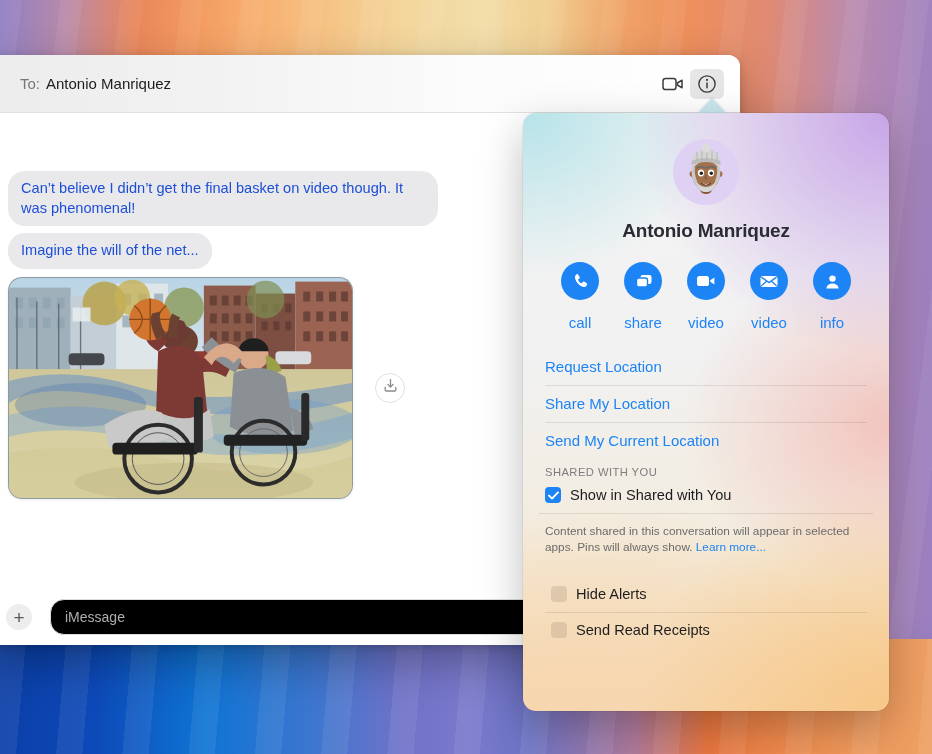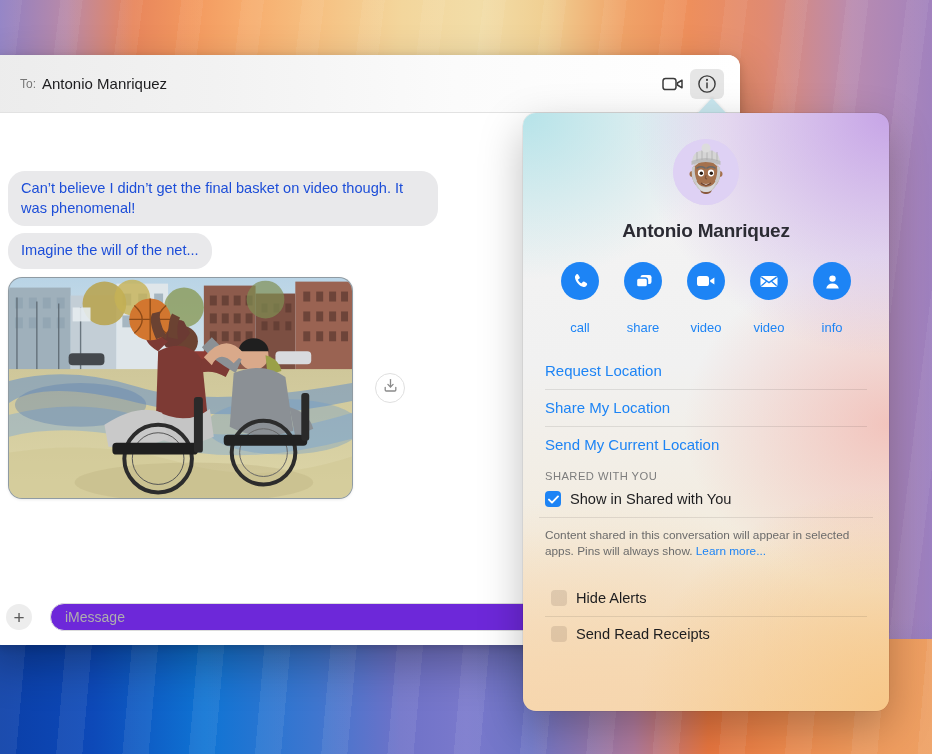--- a/index.html
+++ b/index.html
@@ -104,21 +104,21 @@
   .toolbar {
     position: relative;
     height: 58px;
     display: flex;
     align-items: center;
     padding: 0 16px 0 30px;
     background: linear-gradient(90deg, #ececec 0%, #f2f2f2 30%, #fbfbfb 62%, #ffffff 100%);
     border-bottom: 1px solid #e2e2e2;
   }
   .to-label {
-    font-size: 12px;
+    font-size: 15px;
     color: #777;
     margin-right: 6px;
   }
   .to-name {
     font-size: 15px;
     color: #1d1d1f;
   }
   .toolbar-spacer { flex: 1; }
   .tb-btn {
     width: 34px; height: 30px;
@@ -198,27 +198,27 @@
     display: flex; align-items: center; justify-content: center;
     color: #5a5a5a;
     font-size: 19px;
     line-height: 1;
     cursor: pointer;
     flex: 0 0 auto;
   }
   .imessage-field {
     flex: 1;
     margin-left: 18px;
-    height: 28px;
+    height: 36px;
     border: 1px solid #dcdcdc;
     border-radius: 14px;
     display: flex;
     align-items: center;
     padding: 0 14px;
-    background: #6d28d9;
+    background: #000000;
   }
   .imessage-field span {
     font-size: 14px;
     color: #aeaeae;
   }
 
   
   #info-popover {
     position: absolute;
     left: 523px;
@@ -282,22 +282,22 @@
     align-items: center;
     cursor: pointer;
   }
   .action-circle {
     width: 38px; height: 38px;
     border-radius: 50%;
     background: #1d84f5;
     display: flex; align-items: center; justify-content: center;
   }
   .action-label {
-    margin-top: 20px;
-    font-size: 13px;
+    margin-top: 14px;
+    font-size: 15px;
     color: #1d84f5;
   }
 
   
   .link-list { margin-top: 18px; padding: 0 6px; }
   .link-row {
     padding: 9px 0 10px 0;
     font-size: 15px;
     color: #1d84f5;
     cursor: pointer;

